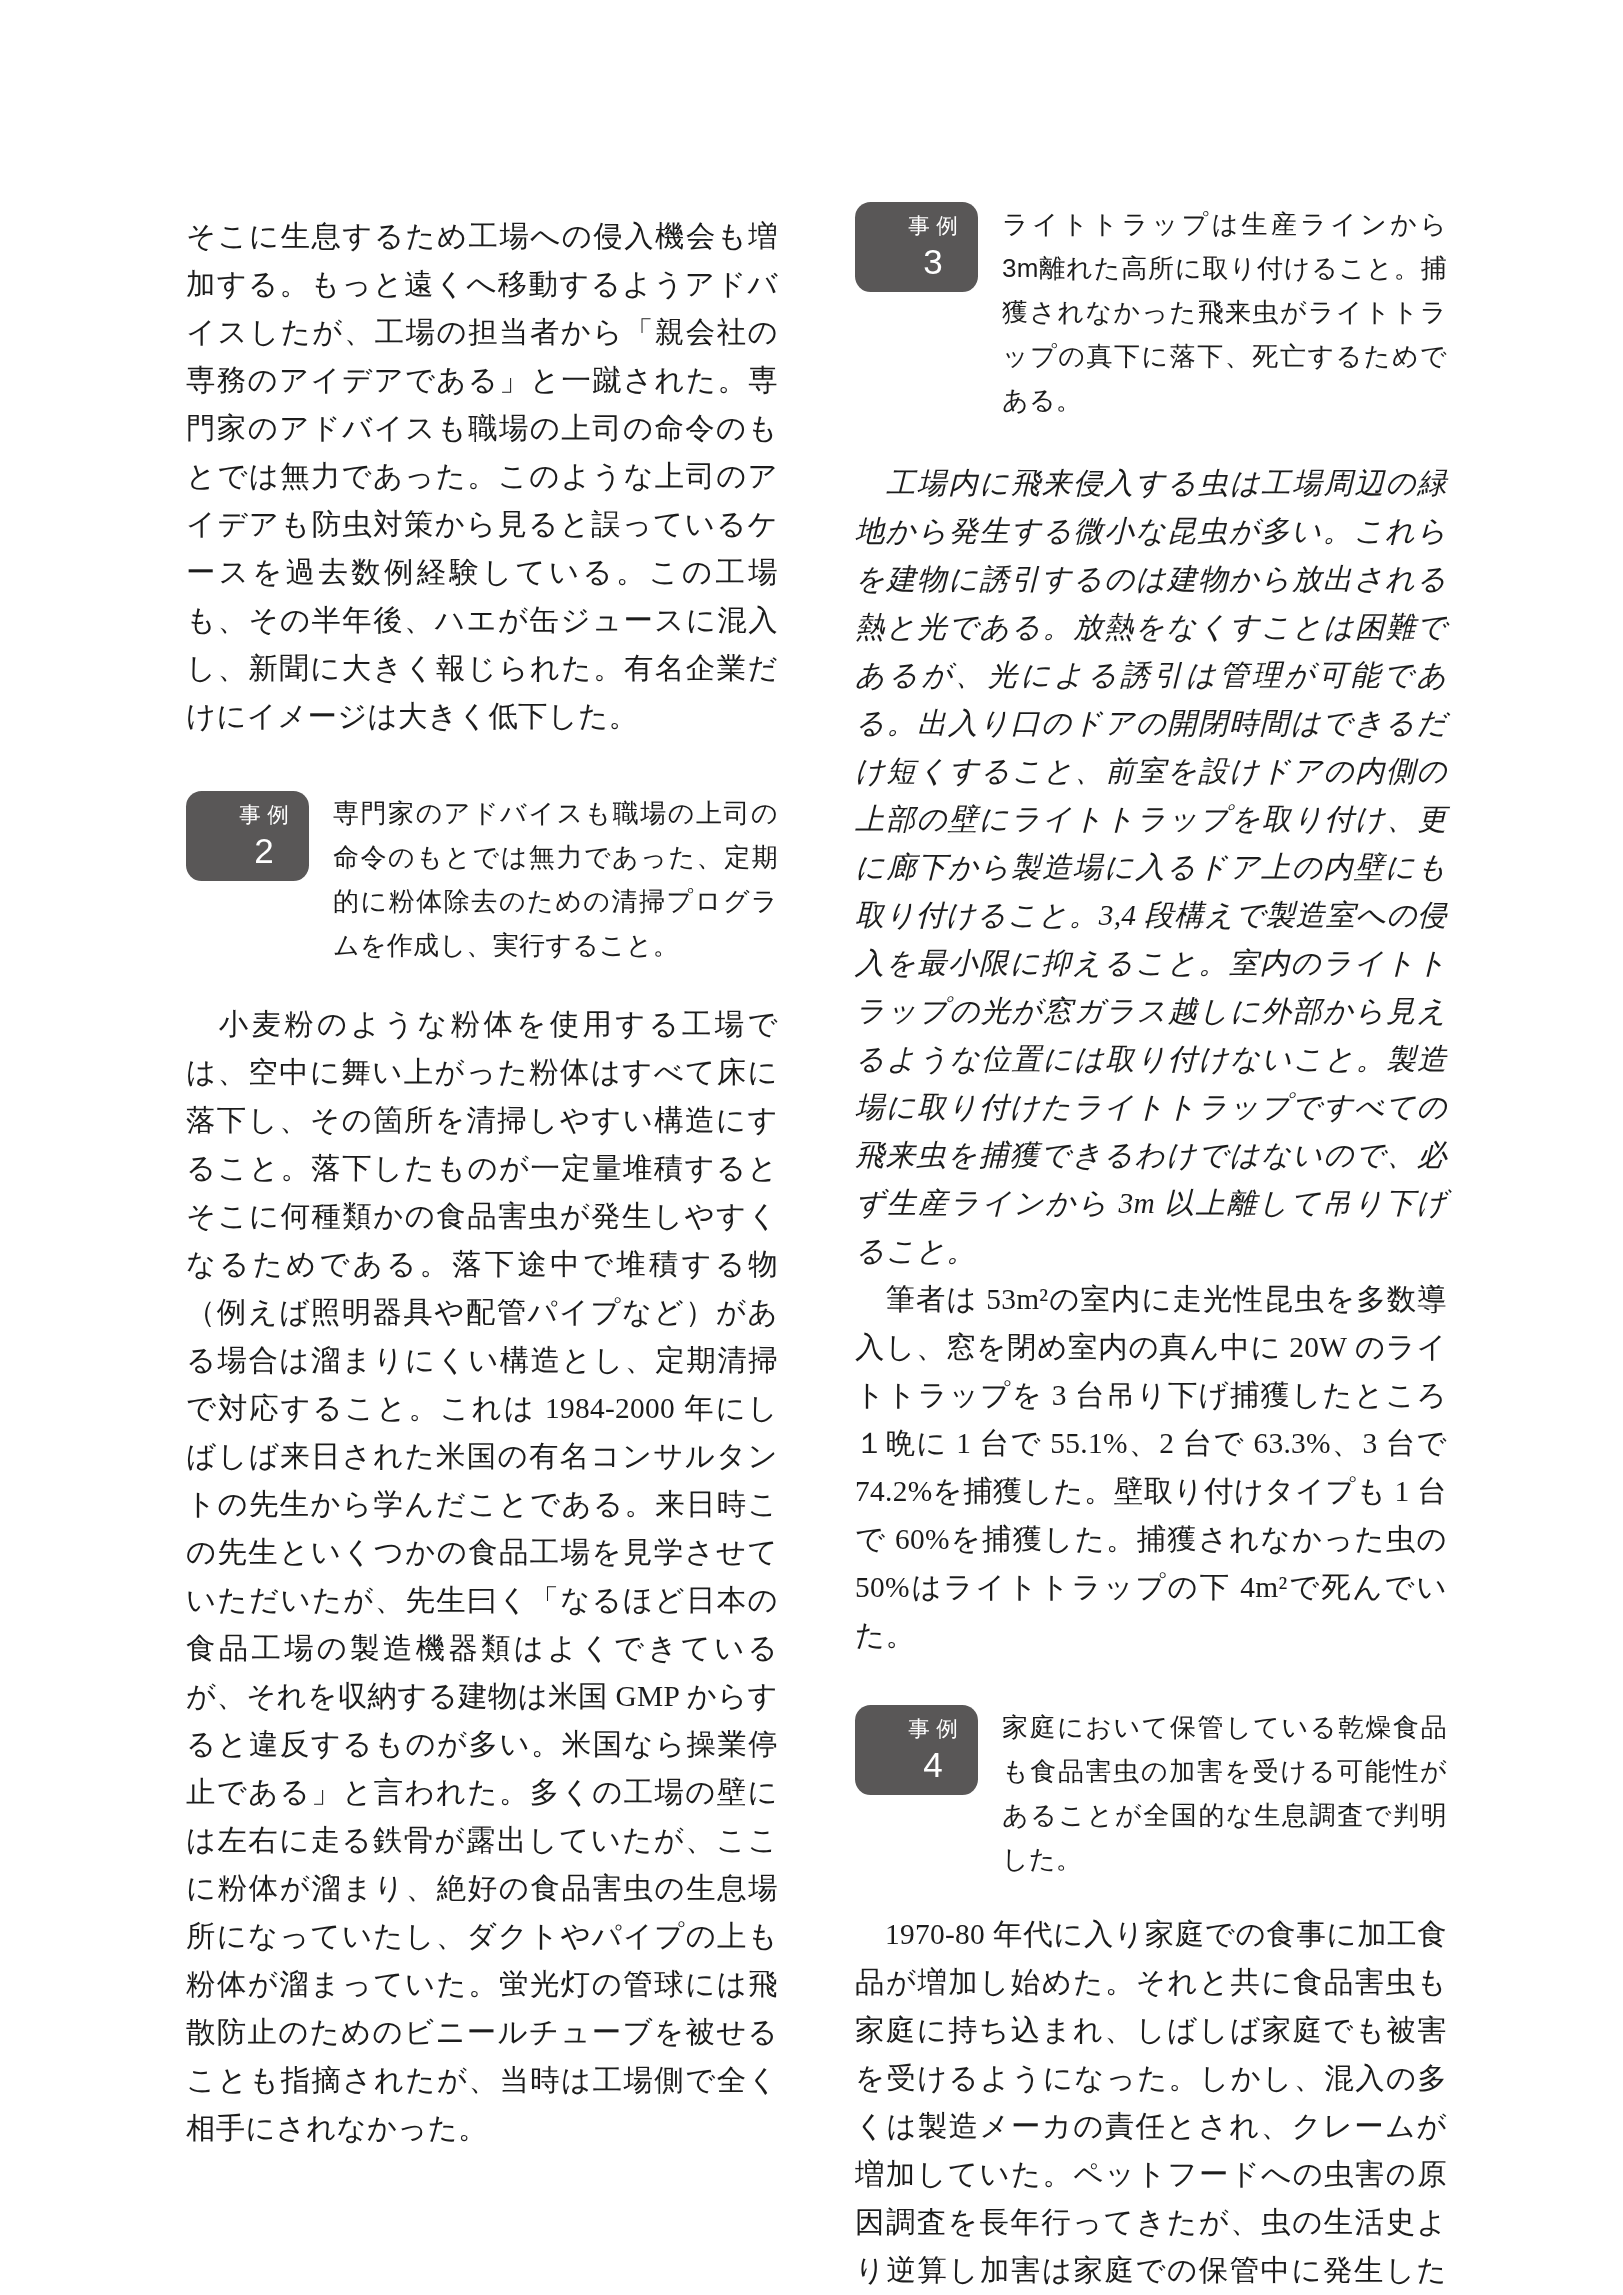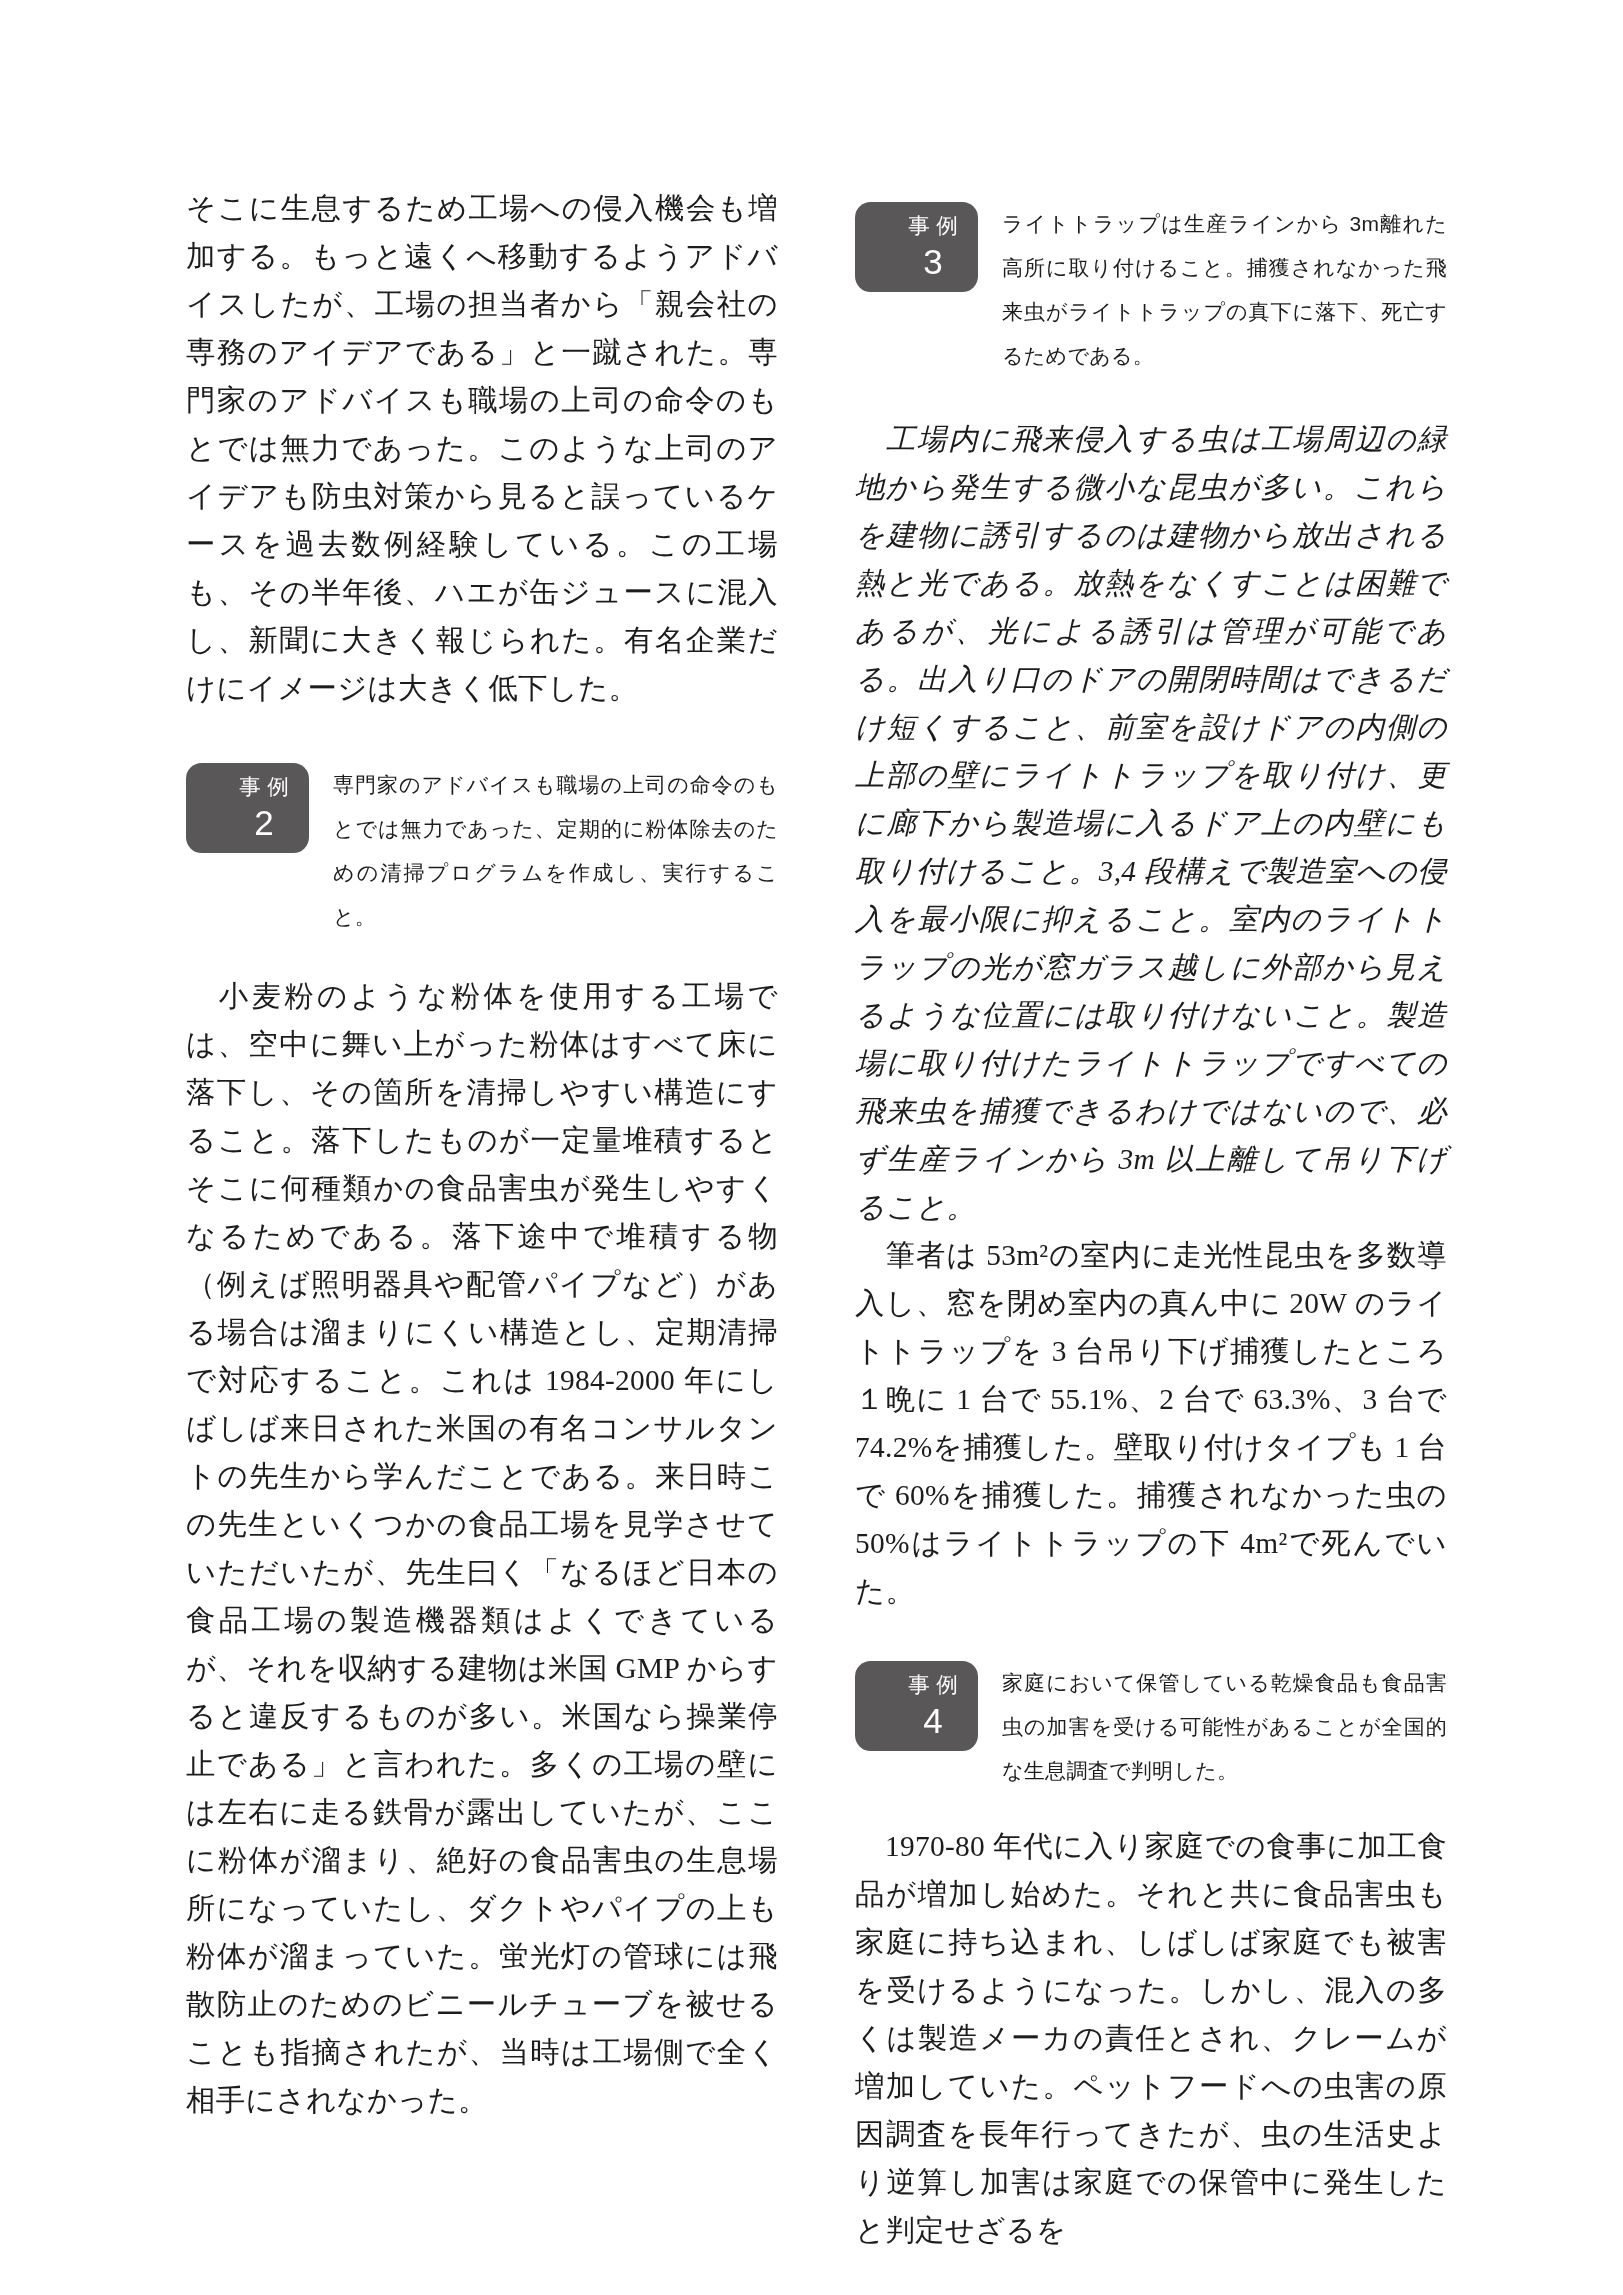--- a/index.html
+++ b/index.html
@@ -9,21 +9,21 @@
     height: 2295px;
     background: #ffffff;
     color: #1c1c1c;
     font-family: "Liberation Serif", "DejaVu Serif", serif;
     overflow: hidden;
   }
   .col {
     position: absolute;
     width: 592px;
   }
-  .col-left  { left: 186px;  top: 184px; }
+  .col-left  { left: 186px;  top: 212px; }
   .col-right { left: 855px; top: 202px; }
 
   p.body {
     margin: 0;
     font-size: 29.4px;
     line-height: 48px;
     text-align: justify;
     text-justify: inter-ideograph;
     letter-spacing: 0.3px;
   }
@@ -54,21 +54,21 @@
   }
   .badge-num {
     font-size: 35px;
     line-height: 1;
     margin-top: 7.9px;
   }
   .case-heading {
     margin-left: 24px;
     flex: 1;
     font-family: "Liberation Sans", "DejaVu Sans", sans-serif;
-    font-size: 21px;
+    font-size: 26px;
     line-height: 44px;
     text-align: justify;
     text-justify: inter-ideograph;
     letter-spacing: 0.3px;
   }
 
   
   .case-block.case-2 { margin-top: 51px; }
   .col-left  p.after-case { margin-top: 33px; }
   .col-right p.after-case { margin-top: 37px; font-style: italic; }

